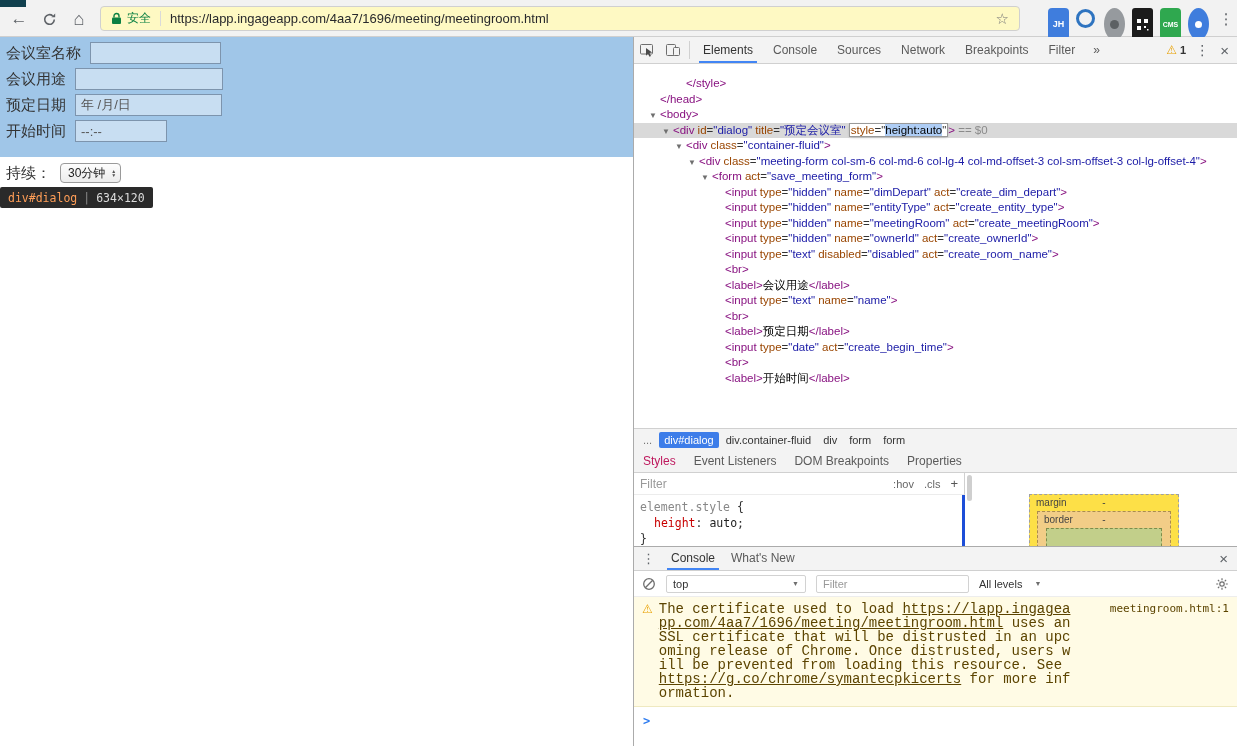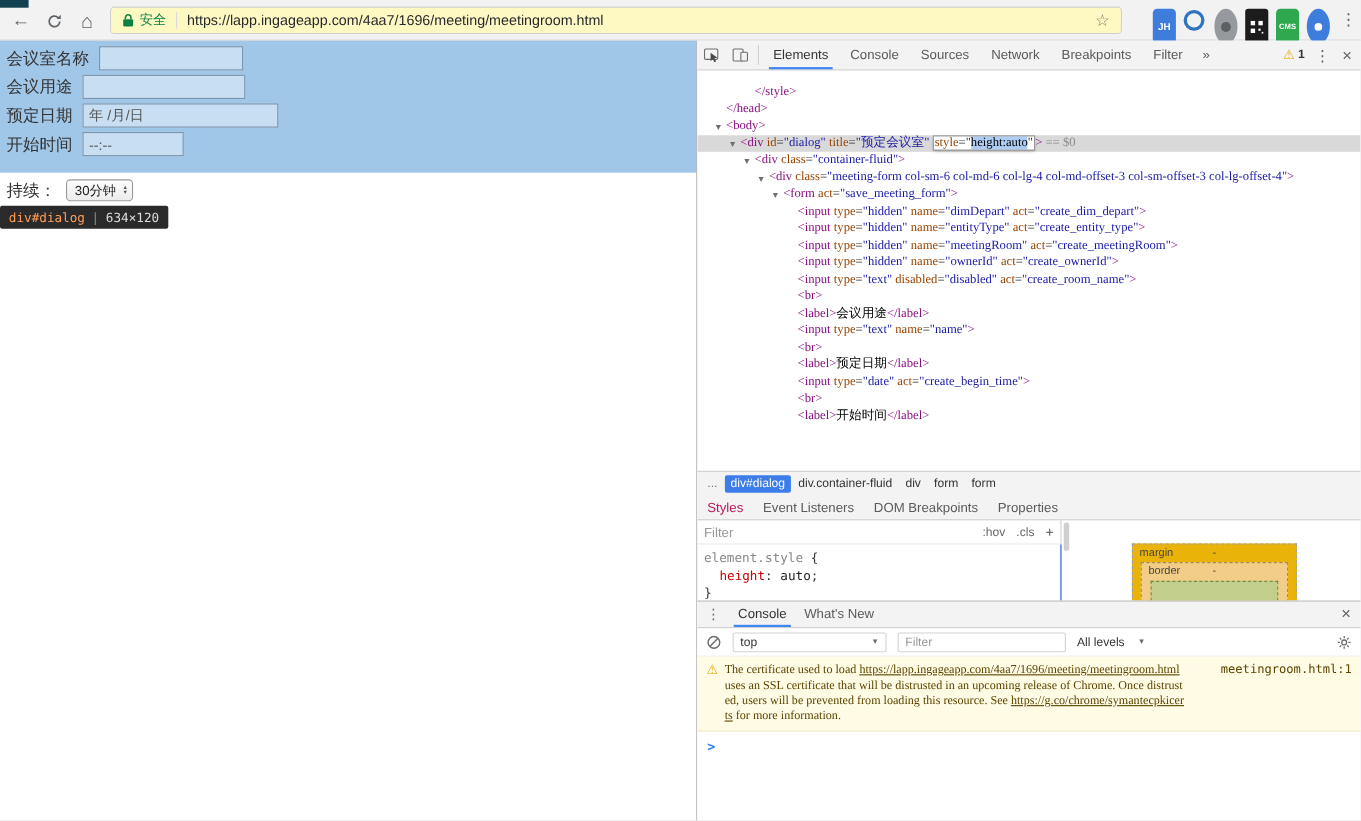--- a/index.html
+++ b/index.html
@@ -31,21 +31,21 @@
   .browser-kebab{position:absolute;left:1216px;top:6px;width:20px;height:26px;color:#5f6368;font-size:15px;
                  line-height:26px;text-align:center}
 
   
   .page{position:absolute;left:0;top:37px;width:634px;height:709px;background:#fff;border-right:1px solid #ababab}
   .hl-overlay{position:absolute;left:0;top:0;width:100%;height:120px;background:rgba(111,168,220,.66)}
   .frow{position:absolute;left:6px;height:24px;display:flex;align-items:center;gap:9px}
   .flabel{font-size:15px;color:#333;white-space:nowrap}
   .finput{height:22px;background:rgba(255,255,255,.42);border:1px solid #7d94ad;display:flex;align-items:center;
           padding:0 5px;font-size:13px;color:#555}
-  .w131{width:131px}.w148{width:148px}.w155{width:178px}.w92{width:92px}
+  .w131{width:131px}.w148{width:148px}.w155{width:147px}.w92{width:92px}
   .fselect{display:flex;align-items:center;height:20px;border:1px solid #9a9a9a;border-radius:4px;
            background:linear-gradient(#fdfdfd,#ececec);padding:0 4px 0 7px;font-size:12px;color:#222;gap:6px}
   .spin{display:flex;flex-direction:column;font-size:5px;line-height:4px;color:#555}
   .el-tooltip{position:absolute;left:0;top:150px;height:21px;background:#2a2a2a;display:flex;align-items:center;
               padding:0 8px;font-family:"DejaVu Sans Mono",monospace;font-size:11.5px;border-radius:2px}
   .tt-sel{color:#ff9e57}.tt-pipe{color:#8a8a8a;margin:0 6px}.tt-size{color:#dcdcdc}
 
   
   .devtools{position:absolute;left:634px;top:37px;width:603px;height:709px;background:#fff}
   .dt-topbar{position:absolute;top:0;left:0;right:0;height:27px;background:#f3f3f3;border-bottom:1px solid #d0d0d0;
@@ -56,21 +56,21 @@
   .dt-tab{padding:0 10px;font-size:12px;color:#5a5a5a;height:26px;line-height:26px;position:relative;white-space:nowrap}
   .dt-tab.on{color:#333}
   .dt-tab.on::after{content:"";position:absolute;left:6px;right:6px;bottom:0;height:2px;background:#4285f4}
   .dt-more{color:#5a5a5a;padding:0 8px;font-size:12px}
   .dt-warnbadge{margin-left:auto;display:flex;align-items:center;gap:3px;font-size:11px;color:#333}
   .warn-tri{color:#e8a000;font-size:12px;font-style:normal}
   .dt-kebab{color:#5f6368;font-size:14px;padding:0 9px}
   .dt-close{color:#5f6368;font-size:15px;padding:0 8px 0 2px}
 
   .dom-tree{position:absolute;top:27px;left:0;right:0;height:364px;padding-top:12px;overflow:hidden;
-            font-family:Liberation Serif, serif;font-size:11.5px;line-height:15.5px}
+            font-family:Liberation Sans, sans-serif;font-size:11.5px;line-height:15.5px}
   .dom-line{position:relative;padding-right:4px;white-space:pre-wrap;color:#333}
   .dom-line.selected{background:#d9d9d9}
   .arrow{position:absolute;top:1px;font-size:8px;color:#6f6f6f}
   .tk-t{color:#881280}.tk-a{color:#994500}.tk-v{color:#1a1aa6}.tk-p{color:#333}.tk-x{color:#000}.tk-m{color:#8a8a8a}
   .tk-sel{background:#aecdf5;color:#000}
   .editbox{background:#fff;outline:1px solid #999;box-shadow:0 1px 3px rgba(0,0,0,.3);padding:0 1px;margin:0 1px}
 
   .crumbs{position:absolute;top:391px;left:0;right:0;height:22px;background:#f3f3f3;border-top:1px solid #d0d0d0;
           display:flex;align-items:center;font-size:11px;padding-left:4px;gap:2px}
   .crumb{padding:2px 5px;color:#333;white-space:nowrap}
@@ -81,29 +81,29 @@
              display:flex;align-items:center}
   .side-tab{padding:0 9px;font-size:12px;color:#5a5a5a;line-height:22px;white-space:nowrap}
   .side-tab.on{color:#be185d}
 
   .filter-row{position:absolute;top:436px;left:0;width:331px;height:22px;border-bottom:1px solid #ececec;
               border-right:1px solid #d0d0d0;display:flex;align-items:center;padding:0 6px;font-size:12px}
   .filter-ph{color:#999}
   .fr-right{margin-left:auto;display:flex;gap:10px;color:#666;font-size:11px;align-items:center}
   .fr-right .plus{font-size:13px;color:#555}
 
-  .rules{position:absolute;top:458px;left:0;width:331px;height:51px;border-right:1px solid #1d4ed8;overflow:hidden;
+  .rules{position:absolute;top:458px;left:0;width:331px;height:51px;border-right:3px solid #1d4ed8;overflow:hidden;
          font-family:"DejaVu Sans Mono",monospace;font-size:11.5px;line-height:16px;padding:4px 0 0 6px}
   .sel-el{color:#888}.brace{color:#333}
   .prop-line{padding-left:14px}
   .cssprop{color:#c80000}.cssval{color:#222}
   .pane-thumb{position:absolute;left:333px;top:438px;width:5px;height:26px;background:#cfcfcf;border-radius:3px}
 
   .metrics{position:absolute;top:436px;left:337px;right:0;height:73px;overflow:hidden;font-size:10px;color:#444}
-  .m-margin{width:150px;margin:21px auto 0;border:1px dashed #9f9f9f;background:#eab308;padding:3px 7px;position:relative;height:80px}
+  .m-margin{width:150px;margin:21px auto 0;border:1px dashed #9f9f9f;background:#fde047;padding:3px 7px;position:relative;height:80px}
   .m-label{position:absolute;left:6px;top:2px}
   .m-dash{position:absolute;left:50%;top:2px;transform:translateX(-50%)}
   .m-border{margin-top:13px;border:1px dashed #a98c4e;background:#f2cd87;height:56px;position:relative}
   .m-padding{position:absolute;left:8px;right:8px;top:16px;height:34px;background:#c2cf8a;border:1px dashed #7d8c4b}
 
   
   .console{position:absolute;top:509px;left:0;right:0;bottom:0;background:#fff;border-top:1px solid #ababab}
   .c-header{height:24px;background:#f3f3f3;border-bottom:1px solid #d0d0d0;display:flex;align-items:center}
   .c-kebab{color:#5f6368;font-size:13px;padding:0 8px}
   .c-tab{padding:0 8px;font-size:12px;color:#5a5a5a;height:23px;line-height:23px;position:relative;white-space:nowrap}
@@ -114,21 +114,21 @@
   .ctx-select{width:140px;height:18px;border:1px solid #d2d2d2;border-radius:2px;display:flex;align-items:center;
               padding:0 6px;font-size:11px;color:#333}
   .dd{font-size:7px;color:#6e6e6e}
   .ctx-select .dd{margin-left:auto}
   .c-filter{width:153px;height:18px;border:1px solid #d2d2d2;border-radius:2px;display:flex;align-items:center;
             padding:0 6px;font-size:11px;color:#999}
   .c-levels{display:flex;align-items:center;font-size:11px;color:#333;gap:12px}
   .c-gear{margin-left:auto;display:flex}
   .c-warning{background:#fffbe5;border-bottom:1px solid #efe9c0;display:flex;padding:5px 8px 6px 8px;gap:6px}
   .cw-icon{color:#e8a000;font-size:12px;line-height:14px;flex:none}
-  .cw-text{width:420px;font-family:Liberation Serif, serif;font-size:11px;line-height:14px;color:#5c4400;word-break:break-all}
+  .cw-text{width:420px;font-family:Liberation Mono, monospace;font-size:14px;line-height:14px;color:#5c4400;word-break:break-all}
   .warn-link{text-decoration:underline;color:#5c4400}
   .cw-src{flex:1;text-align:right;font-family:"DejaVu Sans Mono",monospace;font-size:11px;line-height:14px;color:#5c4400}
   .cw-src span{}
   .c-prompt{padding:7px 0 0 9px;font-family:"DejaVu Sans Mono",monospace;font-size:12px;color:#2e7cf0;font-weight:bold}
 </style>
 </head>
 <body>
 
 <div id="screen">
 

